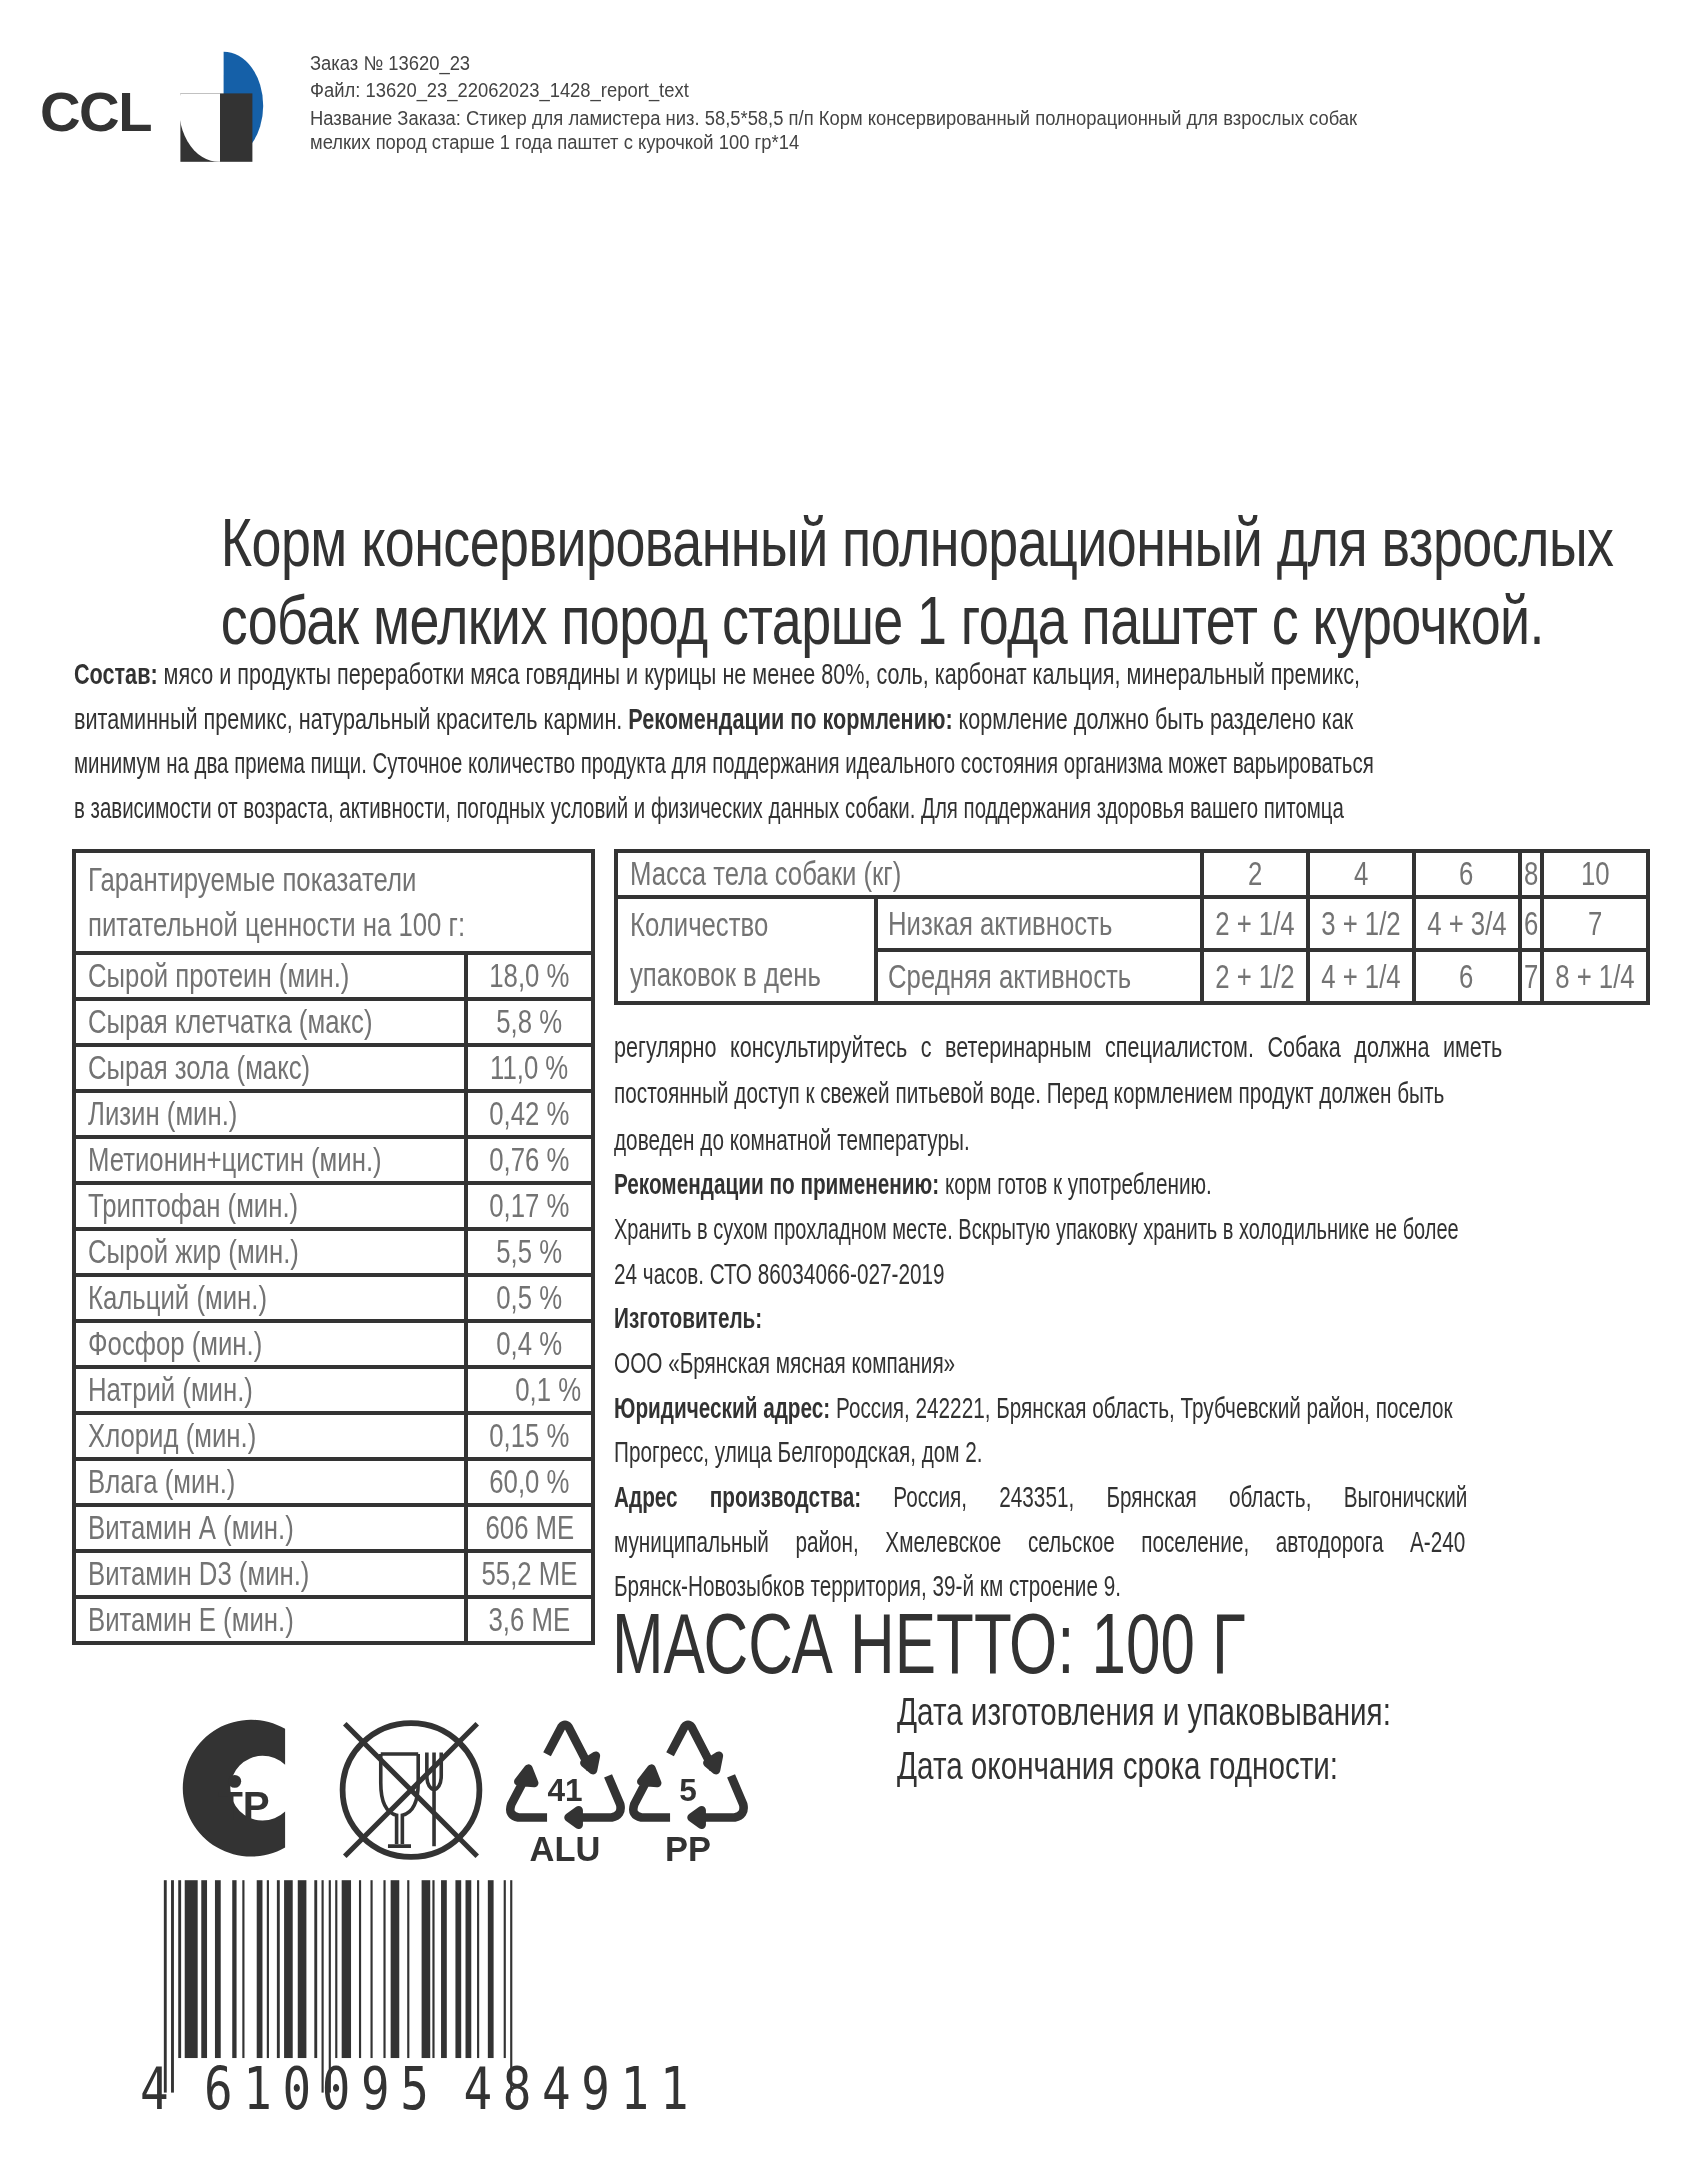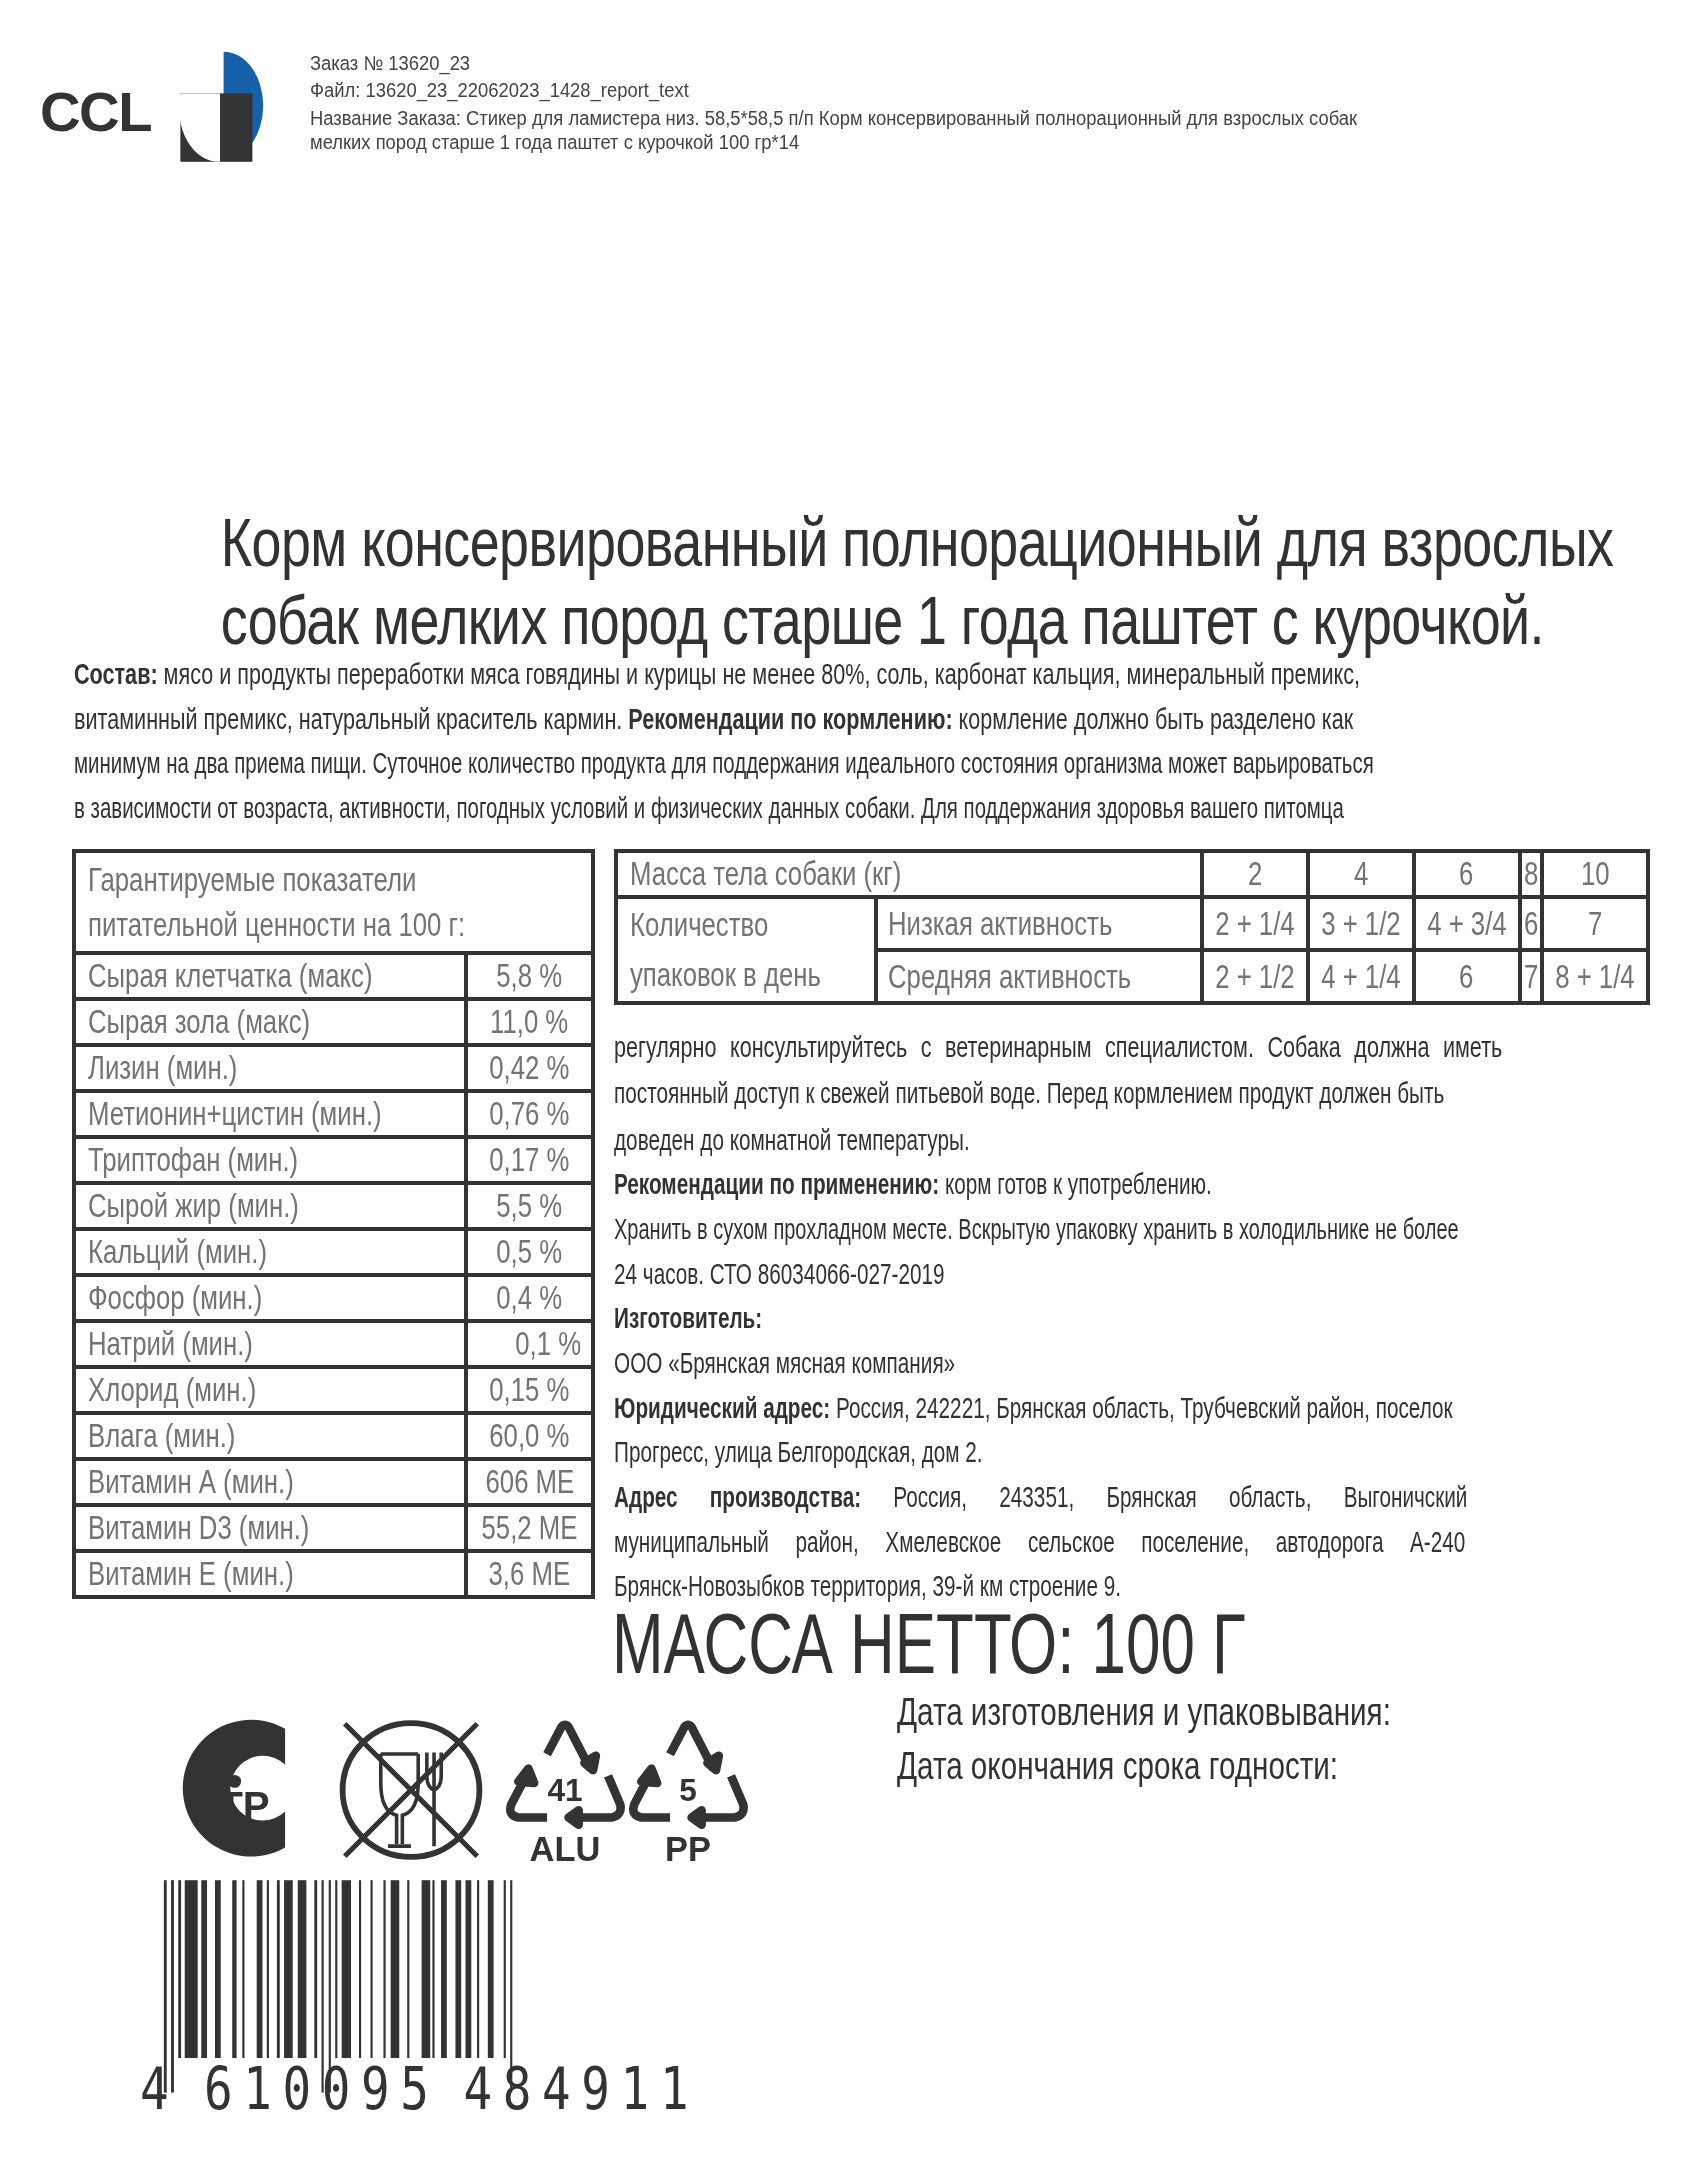--- a/index.html
+++ b/index.html
@@ -64,20 +64,24 @@
 <table class="t-left" style="left:72px;top:849px;width:514px;">
   <tbody>
       <tr>
     <td colspan="2" style="height:98px;line-height:45px;padding-left:11.5px;white-space:normal;">
       <div class="cellin">Гарантируемые показатели</div><br>
       <div class="cellin">питательной ценности на 100 г:</div>
     </td>
   </tr>
   </tbody>
     <tbody id="nutri-body">
+      <tr>
+        <td style="padding-left: 11.5px; width: 360px;"><span class="cellin">Сырой протеин (мин.)</span></td>
+        <td style="text-align: center;"><span class="cellc">18,0 %</span></td>
+      </tr>
       <tr>
         <td style="padding-left: 11.5px; width: 360px;"><span class="cellin">Сырая клетчатка (макс)</span></td>
         <td style="text-align: center;"><span class="cellc">5,8 %</span></td>
       </tr>
       <tr>
         <td style="padding-left: 11.5px; width: 360px;"><span class="cellin">Сырая зола (макс)</span></td>
         <td style="text-align: center;"><span class="cellc">11,0 %</span></td>
       </tr>
       <tr>
         <td style="padding-left: 11.5px; width: 360px;"><span class="cellin">Лизин (мин.)</span></td>

